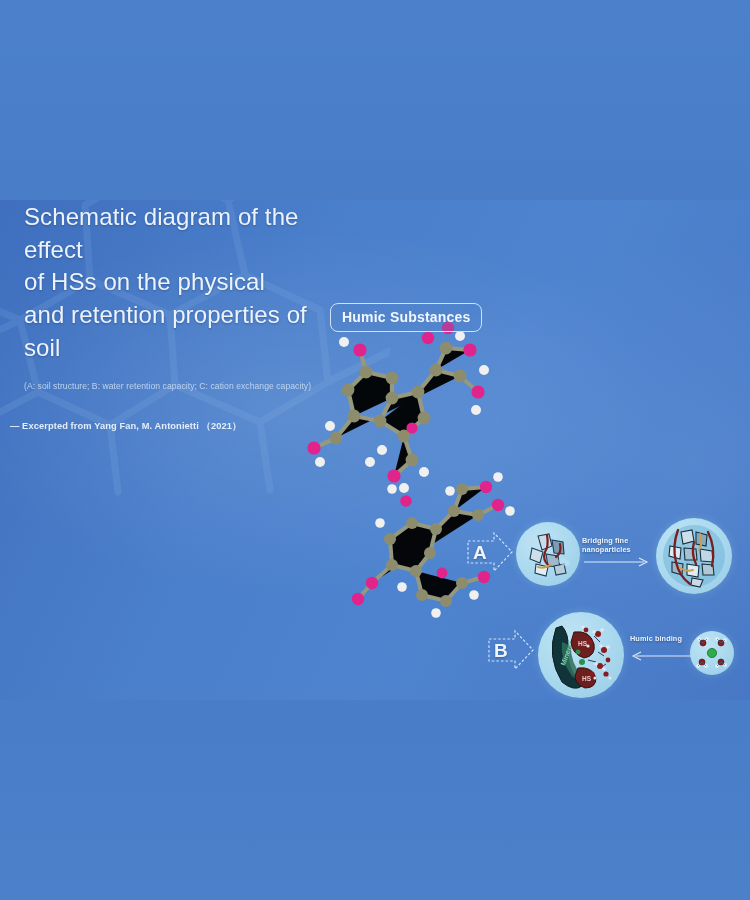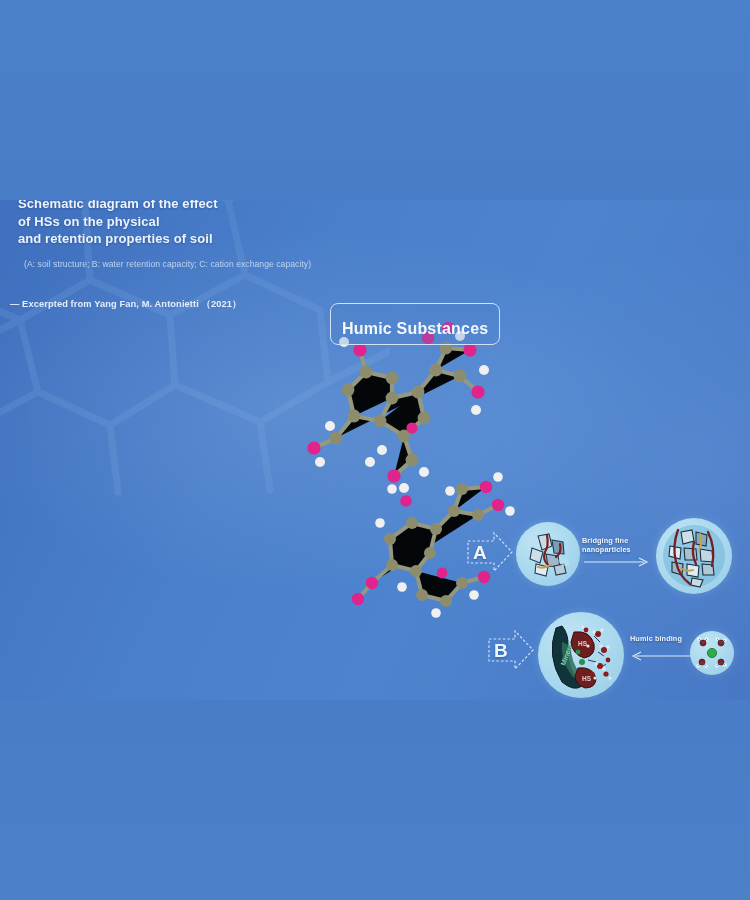--- a/index.html
+++ b/index.html
@@ -31,31 +31,31 @@
     stroke:#7ba6e0;stroke-width:7;fill:none;stroke-linejoin:round;stroke-linecap:round;}
 
   
   .sweep{position:absolute;left:0;top:0;width:750px;height:500px;pointer-events:none;
     background:
       radial-gradient(520px 260px at 300px 210px, rgba(255,255,255,.10), rgba(255,255,255,0) 70%),
       radial-gradient(420px 300px at 690px 260px, rgba(160,200,245,.13), rgba(0,0,0,0) 72%);}
 
   
   .textblock{position:absolute;left:8px;top:185px;width:330px;z-index:4;}
-  .title{color:#ecf3fb;font-size:13px;font-weight:700;line-height:1.36;
-    letter-spacing:.1px;text-shadow:0 1px 2px rgba(20,45,90,.35);margin:10px;}
+  .title{color:#ecf3fb;font-size:24px;font-weight:400;line-height:1.36;
+    letter-spacing:.1px;text-shadow:0 1px 2px rgba(20,45,90,.35);margin:16px;}
   .subtitle{color:#bcd4ef;font-size:8.6px;line-height:1.4;margin:7px 0 0 16px;
     letter-spacing:.05px;}
   .credit{color:#e4eefa;font-size:9.3px;font-weight:700;margin:28px 0 4px 2px;
     letter-spacing:.1px;}
 
   
   .pill{position:absolute;left:330px;top:303px;z-index:5;
-    border:1.4px solid #cfe2f7;border-radius:8px;padding:16px 11px 6px;
-    color:#f2f7fd;font-size:16px;font-weight:600;letter-spacing:.2px;
+    border:1.4px solid #cfe2f7;border-radius:8px;padding:5px 11px 6px;
+    color:#f2f7fd;font-size:14px;font-weight:600;letter-spacing:.2px;
     background:rgba(74,126,200,.25);}
 
   
   .mol{position:absolute;z-index:3;}
   .mol svg{display:block;overflow:visible;}
 
   
   .row{position:absolute;z-index:4;}
 
   .chev{position:absolute;z-index:5;}

